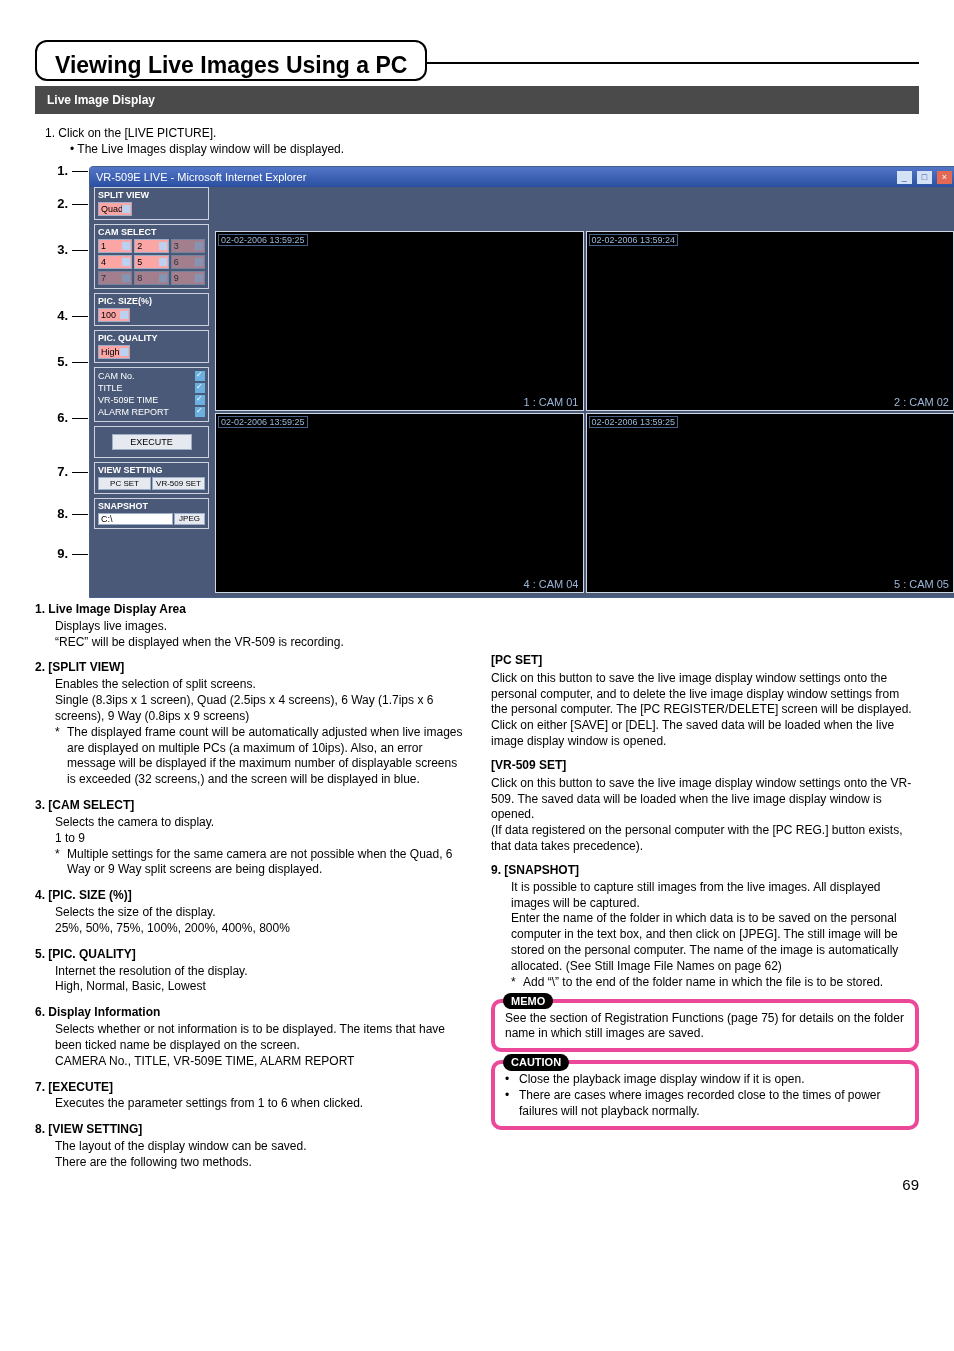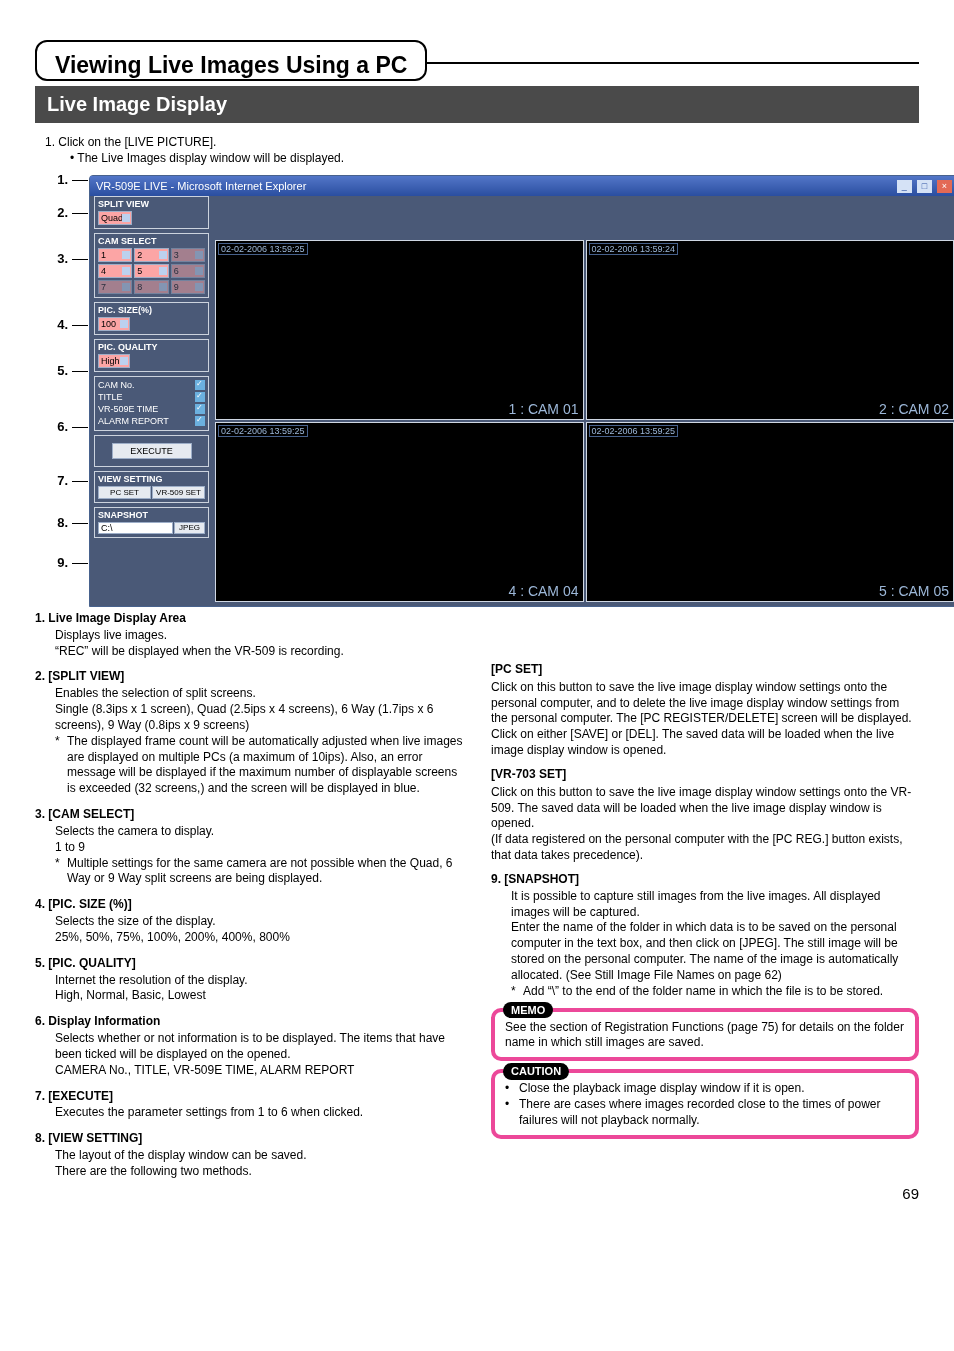--- a/index.html
+++ b/index.html
@@ -34,21 +34,21 @@
     border: none;
     border-top: 2px solid #000;
     margin-top: -9px;
   }
 
   
   .section-bar {
     background: #4a4a4a;
     color: #fff;
     font-weight: bold;
-    font-size: 20px;
+    font-size: 12px;
     padding: 7px 12px;
     margin-top: 22px;
   }
 
   
   .step-area { margin-top: 12px; margin-left: 10px; }
   .step-bullets { margin-left: 25px; margin-top: 2px; }
   .step-bullets li { list-style: none; }
   .step-bullets li::before { content: "• "; }
 
@@ -206,21 +206,21 @@
     color: #9cb7d8;
     font-size: 9px;
     background: #000;
     padding: 0 2px;
     border: 1px solid #47618b;
   }
   .cam-label {
     position: absolute;
     bottom: 2px; right: 4px;
     color: #9cb7d8;
-    font-size: 14px;
+    font-size: 11px;
   }
 
   
   .two-col {
     display: flex;
     gap: 28px;
     margin-top: 4px;
     align-items: center;
   }
   .col { flex: 1; font-size: 12px; line-height: 1.32; }
@@ -449,21 +449,21 @@
       <li>
         <div class="item-heading">5.  [PIC. QUALITY]</div>
         <div class="item-body">
           <div>Internet the resolution of the display.</div>
           <div>High, Normal, Basic, Lowest</div>
         </div>
       </li>
       <li>
         <div class="item-heading">6.  Display Information</div>
         <div class="item-body">
-          <div>Selects whether or not information is to be displayed. The items that have been ticked will be displayed on the opened.</div>
+          <div>Selects whether or not information is to be displayed. The items that have been ticked name be displayed on the screen.</div>
           <div>CAMERA No., TITLE, VR-509E TIME, ALARM REPORT</div>
         </div>
       </li>
       <li>
         <div class="item-heading">7.  [EXECUTE]</div>
         <div class="item-body">
           <div>Executes the parameter settings from 1 to 6 when clicked.</div>
         </div>
       </li>
       <li>
@@ -473,21 +473,21 @@
           <div>There are the following two methods.</div>
         </div>
       </li>
     </ul>
   </div>
 
   <div class="col">
     <div class="subheading">[PC SET]</div>
     <div>Click on this button to save the live image display window settings onto the personal computer, and to delete the live image display window settings from the personal computer. The [PC REGISTER/DELETE] screen will be displayed. Click on either [SAVE] or [DEL]. The saved data will be loaded when the live image display window is opened.</div>
 
-    <div class="subheading" style="margin-top:8px">[VR-703 SET]</div>
+    <div class="subheading" style="margin-top:8px">[VR-509 SET]</div>
     <div>Click on this button to save the live image display window settings onto the VR-509. The saved data will be loaded when the live image display window is opened.</div>
     <div>(If data registered on the personal computer with the [PC REG.] button exists, that data takes precedence).</div>
 
     <div class="item-heading" style="margin-top:8px">9.  [SNAPSHOT]</div>
     <div class="item-body">
       <div>It is possible to capture still images from the live images. All displayed images will be captured.</div>
       <div>Enter the name of the folder in which data is to be saved on the personal computer in the text box, and then click on [JPEG]. The still image will be stored on the personal computer. The name of the image is automatically allocated. (See Still Image File Names on page 62)</div>
       <div class="sub-note-line">
           <span class="star">*</span>
           <span>Add “\” to the end of the folder name in which the file is to be stored.</span>

